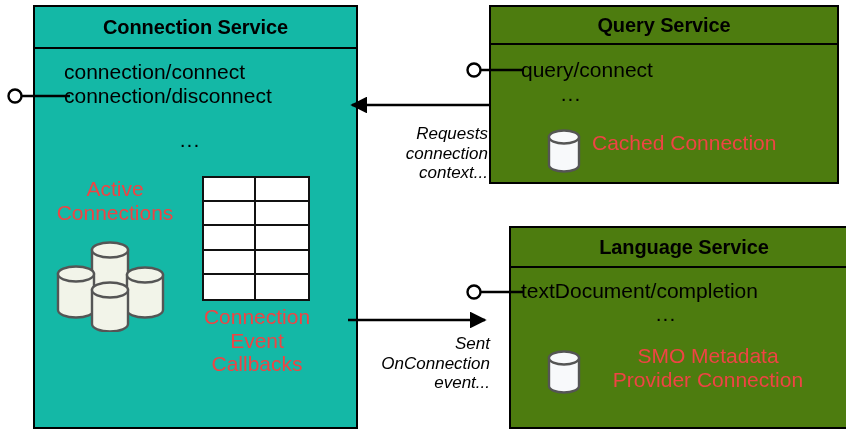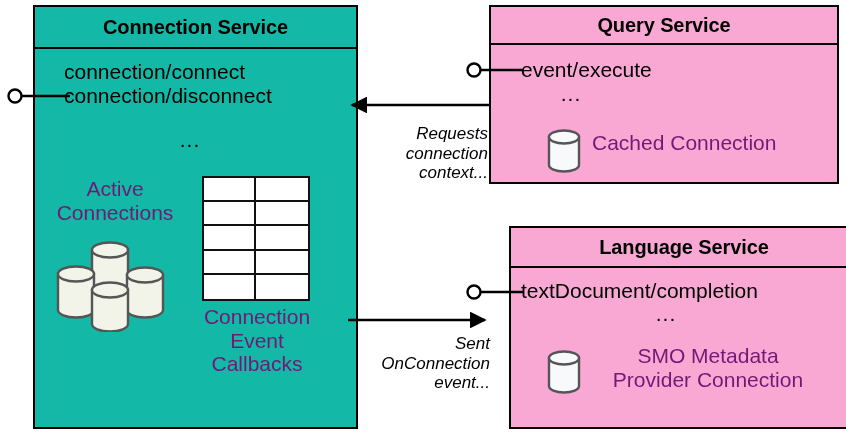--- a/index.html
+++ b/index.html
@@ -20,21 +20,21 @@
   .uml-box {
     position: absolute;
     box-sizing: border-box;
     border: 2px solid #000000;
   }
   .uml-box.tinted {
     background: #14b8a6;
     text-decoration: underline;
   }
   .uml-box.plain {
-    background: #f9a8d4;
+    background: #4d7c0f;
   }
   .box-header {
     position: absolute;
     left: 0;
     right: 0;
     top: 0;
     box-sizing: border-box;
     border-bottom: 2px solid #000000;
     display: flex;
     align-items: center;
@@ -58,21 +58,21 @@
   .op-line { display: block; }
   .ellipsis-center {
     position: absolute;
     text-align: center;
     color: #000000;
     letter-spacing: 1px;
   }
   .caption {
     position: absolute;
     text-align: center;
-    color: #701a75;
+    color: #ef4444;
     line-height: 1.13;
     white-space: pre-line;
   }
   .edge-label {
     position: absolute;
     font-style: italic;
     text-align: right;
     color: #000000;
     line-height: 1.16;
     white-space: pre-line;
@@ -164,21 +164,21 @@
   <div class="caption" style="left:183px; top:305px; width:148px; font-size:21px;">Connection
 Event
 Callbacks</div>
 
   <div class="uml-box plain" style="left:489px; top:5px; width:350px; height:179px;">
     <div class="box-header" style="height:38px; font-size:20px;">Query Service</div>
     <div class="box-body" style="top:38px; bottom:0;"></div>
   </div>
 
   <div class="op-list" style="left:521px; top:58px; font-size:21px;">
-    <span class="op-line">event/execute</span>
+    <span class="op-line">query/connect</span>
   </div>
   <div class="ellipsis-center" style="left:521px; top:82px; width:100px; font-size:21px;">...</div>
 
   <div class="db-icon" style="left:546px; top:127px; width:38px; height:48px;">
     <svg width="38" height="48" viewBox="0 0 38 48">
       <g fill="#f8f9fb" stroke="#555555" stroke-width="2.4">
         <path d="M 3,10 L 3,38 A 15,6.5 0 0 0 33,38 L 33,10 Z"></path>
         <ellipse cx="18" cy="10" rx="15" ry="6.5"></ellipse>
       </g>
     </svg>

